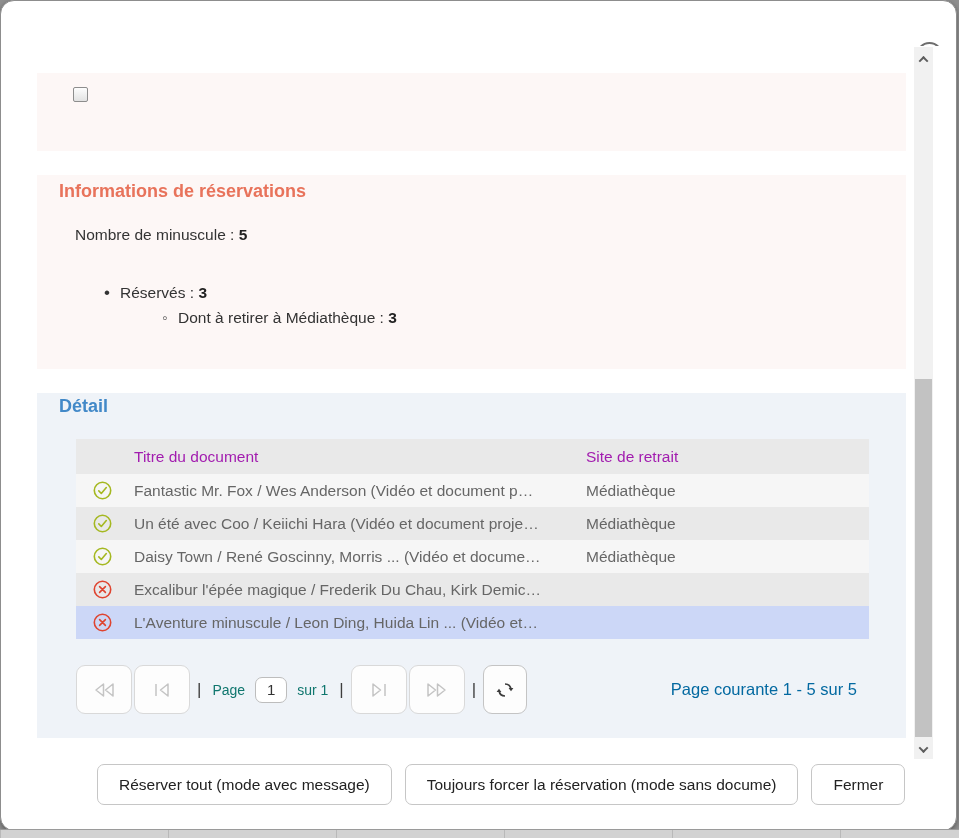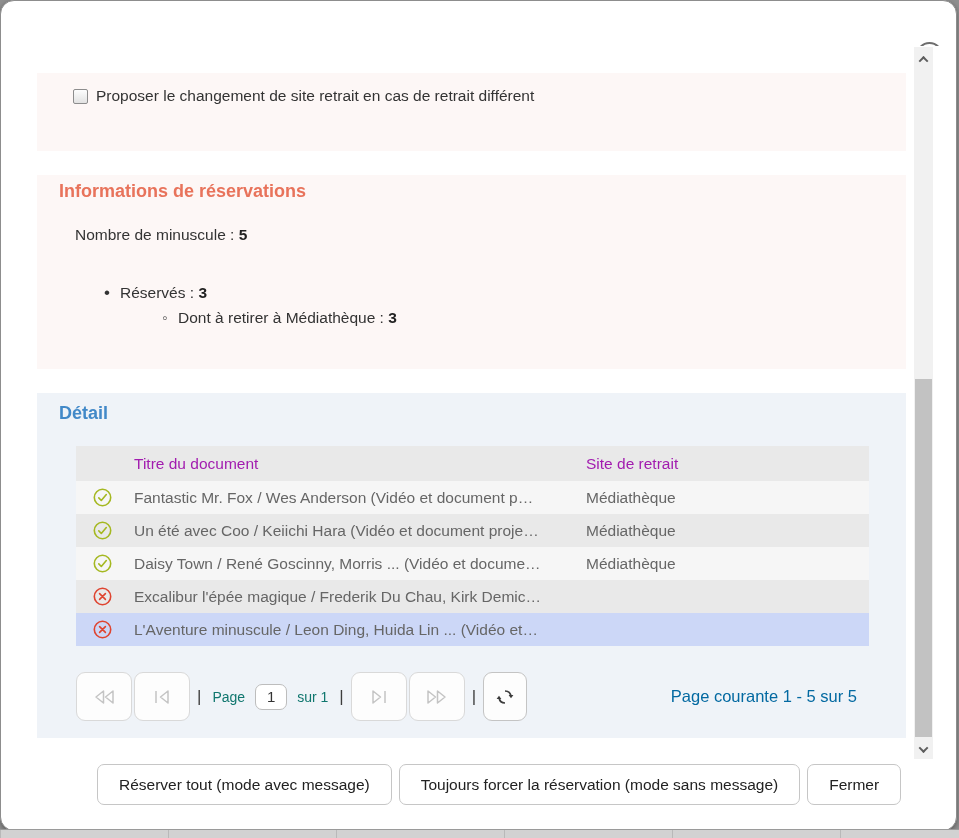--- a/index.html
+++ b/index.html
@@ -50,21 +50,21 @@
   .panel-info .section-heading{color:var(--heading-orange);}
   .doc-count{margin:24px 0 0 16px;font-size:15.5px;color:#333;}
   .bold-val{font-weight:bold;color:#222;}
   ul.info-list{list-style:none;margin:13px 0 0 45px;font-size:15.5px;color:#333;}
   ul.info-list li{line-height:25px;position:relative;}
   ul.info-list li.lvl1{padding-left:16px;margin-top:36px;}
   ul.info-list li.lvl1::before{content:"•";position:absolute;left:0;font-size:17px;}
   ul.info-list li.lvl2{padding-left:16px;margin-left:58px;}
   ul.info-list li.lvl2::before{content:"◦";position:absolute;left:0;color:#555;}
   
-  .panel-detail{top:347px;height:345px;background:var(--panel-blue);padding:10px 0 0 22px;}
+  .panel-detail{top:347px;height:345px;background:var(--panel-blue);padding:3px 0 0 22px;}
   .panel-detail .section-heading{color:var(--detail-blue);}
   table.doc-table{border-collapse:collapse;margin:22px 0 0 17px;width:793px;table-layout:fixed;font-size:15.5px;}
   table.doc-table thead tr{background:#e9e9e9;height:35px;}
   table.doc-table th{font-weight:400;color:#a21caf;text-align:left;}
   table.doc-table tbody tr{height:33px;}
   table.doc-table tbody tr:nth-child(odd){background:#f6f6f6;}
   table.doc-table tbody tr:nth-child(even){background:#e9e9e9;}
   table.doc-table tbody tr.selected{background:var(--selected-row);}
   td.c-icon,th.c-icon{width:58px;padding-left:17px;}
   td.c-title,th.c-title{width:452px;white-space:nowrap;overflow:hidden;color:#666;}
@@ -90,21 +90,21 @@
   
   .scrollbar{position:absolute;left:913px;top:1px;width:19px;height:712px;background:#f1f1f1;}
   .scroll-arrow{position:absolute;left:0;width:19px;height:16px;display:flex;align-items:center;justify-content:center;cursor:pointer;}
   .scroll-arrow.up{top:4px;}
   .scroll-arrow.down{bottom:2px;}
   .chev{display:inline-block;width:7px;height:7px;border-left:2px solid #5d5d5d;border-top:2px solid #5d5d5d;}
   .chev.up{transform:rotate(45deg) translate(1px,1px);}
   .chev.down{transform:rotate(225deg) translate(1px,1px);}
   .scroll-thumb{position:absolute;left:1px;top:332px;width:17px;height:358px;background:#c2c2c2;cursor:pointer;}
   
-  .modal-footer{position:absolute;left:0;bottom:25px;width:957px;display:flex;gap:7px;padding-left:96px;}
+  .modal-footer{position:absolute;left:0;bottom:25px;width:957px;display:flex;gap:13px;padding-left:96px;}
   .footer-btn{
     height:41px;border:1px solid #c6c6c6;border-radius:7px;background:#fff;
     font-family:"Liberation Sans",sans-serif;font-size:15.5px;color:#222;
     padding:0 21px;cursor:pointer;white-space:nowrap;
   }
 </style>
 </head>
 <body>
 
 <div class="modal">
@@ -118,21 +118,20 @@
         </svg>
       </span>
     </button>
   </div>
 
   <div class="content">
 
     <div class="panel panel-options">
       <div class="checkbox-row">
         <span class="checkbox"></span>
-        <span class="checkbox-label">Proposer le changement de site retrait en cas de retrait différent</span>
       </div>
     </div>
 
     <div class="panel panel-info">
       <div class="section-heading">Informations de réservations</div>
       <div class="doc-count">
         <span>Nombre de minuscule :</span>
         <span class="bold-val">5</span>
       </div>
       <ul class="info-list" id="info-list">
@@ -258,19 +257,19 @@
       <span class="scroll-thumb"></span>
       <span class="scroll-arrow down">
           <span class="chev down"></span>
         </span>
     </div>
 
   </div>
 
   <div class="modal-footer">
     <button class="footer-btn">Réserver tout (mode avec message)</button>
-    <button class="footer-btn">Toujours forcer la réservation (mode sans message)</button>
+    <button class="footer-btn">Toujours forcer la réservation (mode sans docume)</button>
     <button class="footer-btn">Fermer</button>
   </div>
 
 </div>
 
 <div class="backdrop-strip"></div>
 
 </body></html>

